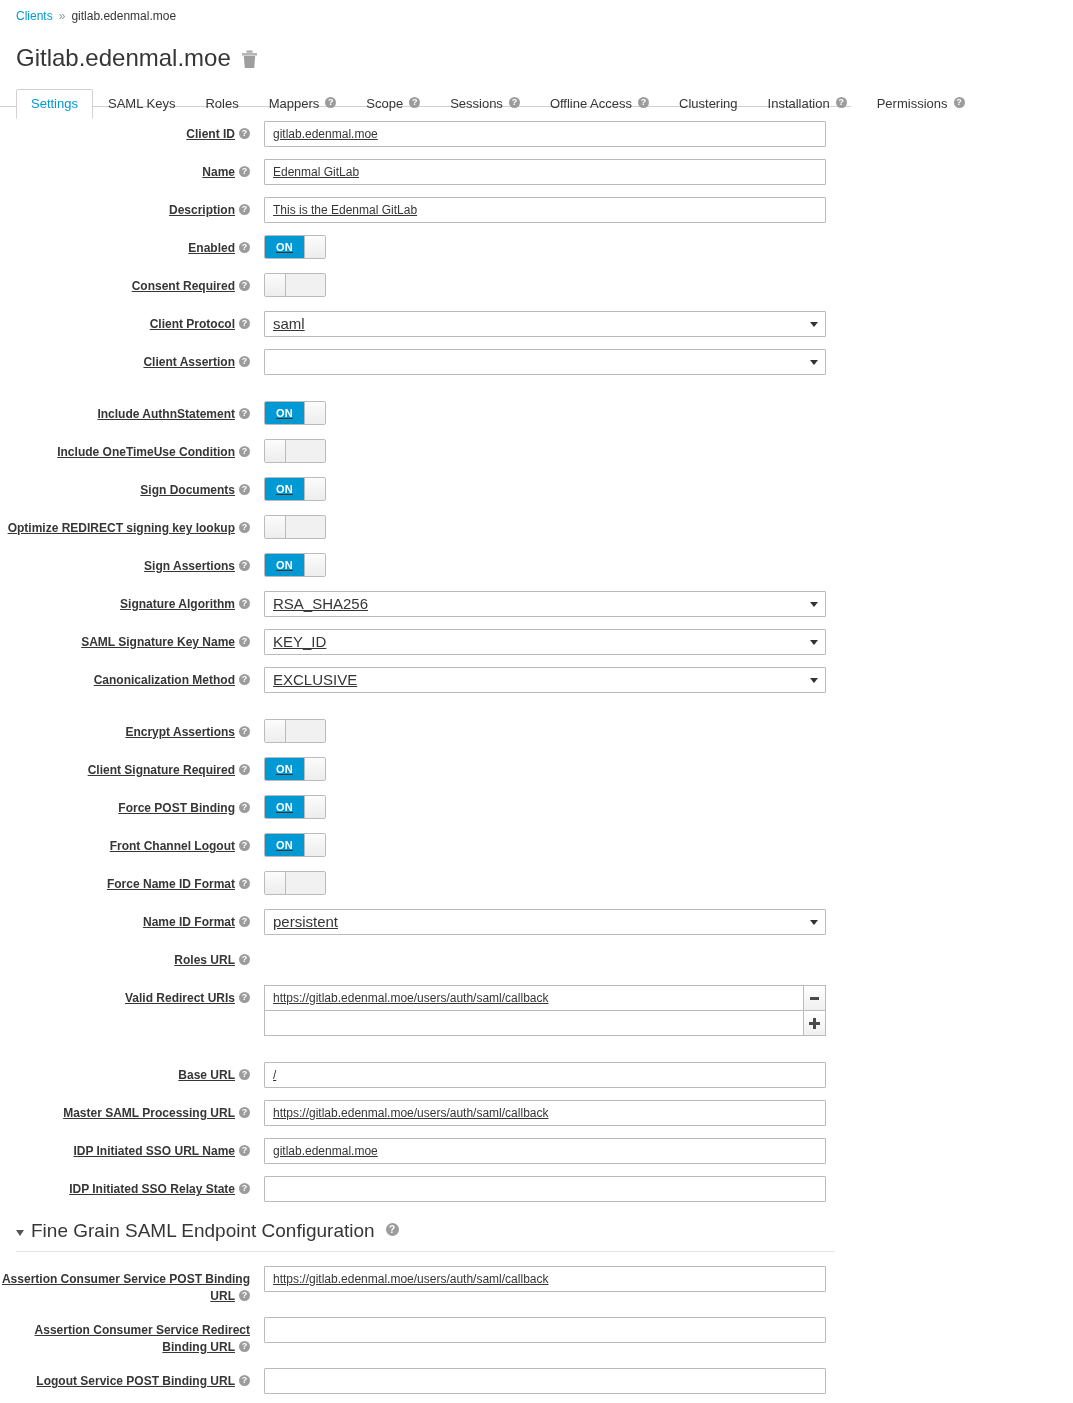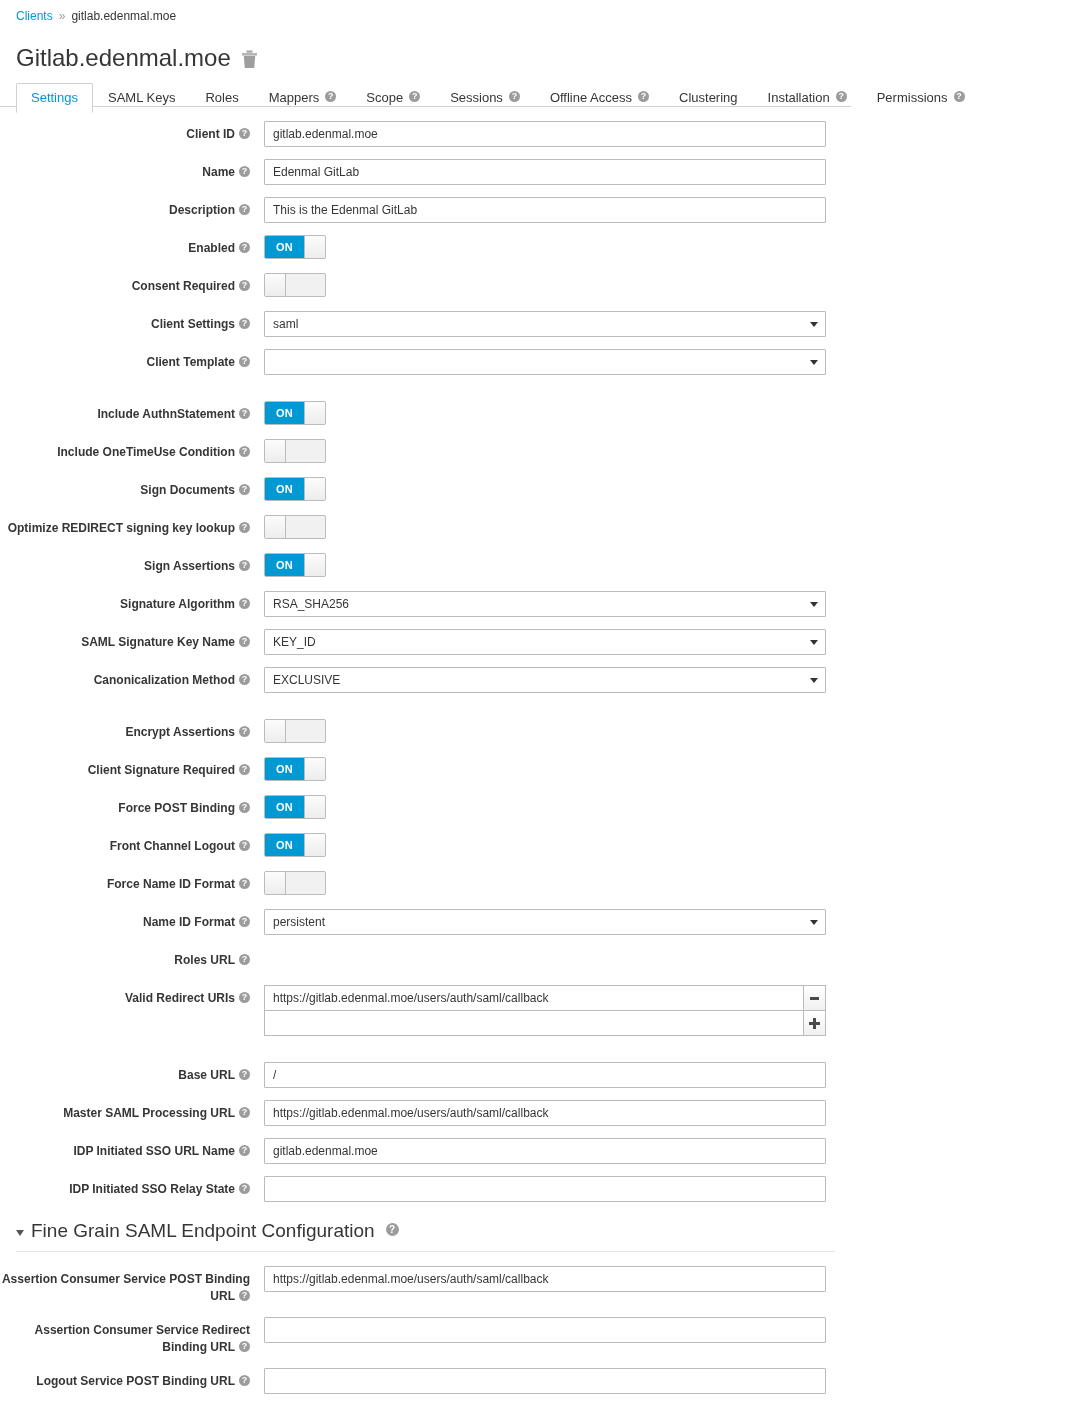--- a/index.html
+++ b/index.html
@@ -55,21 +55,21 @@
     height: 29px;
     margin-bottom: 0;
   }
   .tab {
     font-size: 13px;
     color: #363636;
     padding: 5px 14px 6px 14px;
     line-height: 17px;
     border: 1px solid transparent;
     position: relative;
-    top: 7px;
+    top: 13px;
     white-space: nowrap;
     display: flex;
     align-items: center;
     gap: 4px;
     cursor: pointer;
   }
   .tab.active {
     color: #0099d3;
     background: #ffffff;
     border: 1px solid #d1d1d1;
@@ -90,21 +90,21 @@
     text-align: center;
     vertical-align: middle;
     margin-left: 4px;
     position: relative;
     top: -1px;
     font-family: "Liberation Sans", sans-serif;
     cursor: pointer;
   }
 
   
-  .form { padding-top: 14px; }
+  .form { padding-top: 14px; text-decoration: underline; }
   .row {
     display: flex;
     align-items: flex-start;
     margin-bottom: 12px;
     min-height: 26px;
   }
   .label-col {
     width: 264px;
     flex: 0 0 264px;
     text-align: right;
@@ -136,21 +136,21 @@
     line-height: 20px;
   }
 
   
   .sel {
     width: 100%;
     height: 26px;
     border: 1px solid #bbbbbb;
     border-radius: 1px;
     background: #ffffff;
-    font-size: 12px;
+    font-size: 15px;
     color: #363636;
     padding: 0 22px 0 8px;
     line-height: 24px;
     position: relative;
     cursor: pointer;
   }
   .sel .caret {
     position: absolute;
     right: 7px;
     top: 50%;
@@ -365,28 +365,28 @@
       <div class="label-col"><span>Consent Required</span><span class="help">?</span></div>
       <div class="field-col">
         <div class="toggle off">
             <span class="knob"></span>
             <span class="seg">OFF</span>
           </div>
       </div>
     </div>
 
     <div class="row">
-      <div class="label-col"><span>Client Settings</span><span class="help">?</span></div>
+      <div class="label-col"><span>Client Protocol</span><span class="help">?</span></div>
       <div class="field-col">
         <div class="sel"><span>saml</span><span class="caret"></span></div>
       </div>
     </div>
 
     <div class="row">
-      <div class="label-col"><span>Client Template</span><span class="help">?</span></div>
+      <div class="label-col"><span>Client Assertion</span><span class="help">?</span></div>
       <div class="field-col">
         <div class="sel"><span></span><span class="caret"></span></div>
       </div>
     </div>
 
     <div class="spacer-14"></div>
 
     <div class="row">
       <div class="label-col"><span>Include AuthnStatement</span><span class="help">?</span></div>
       <div class="field-col">

